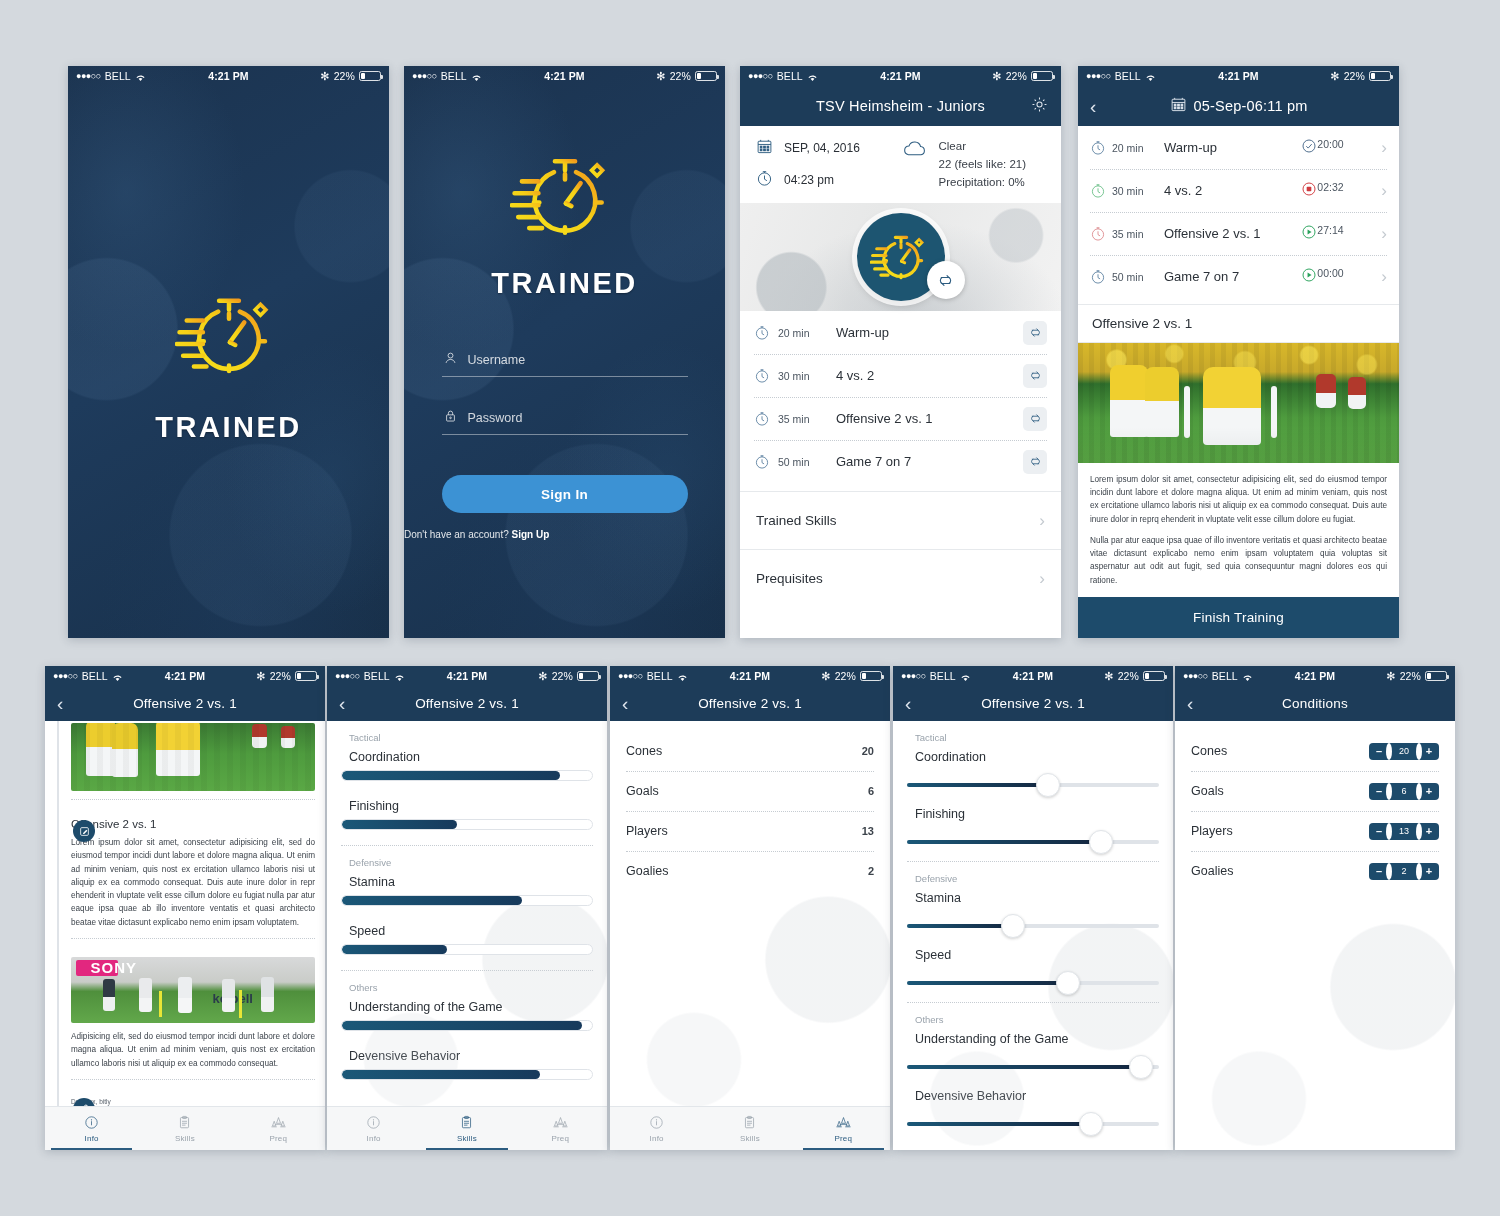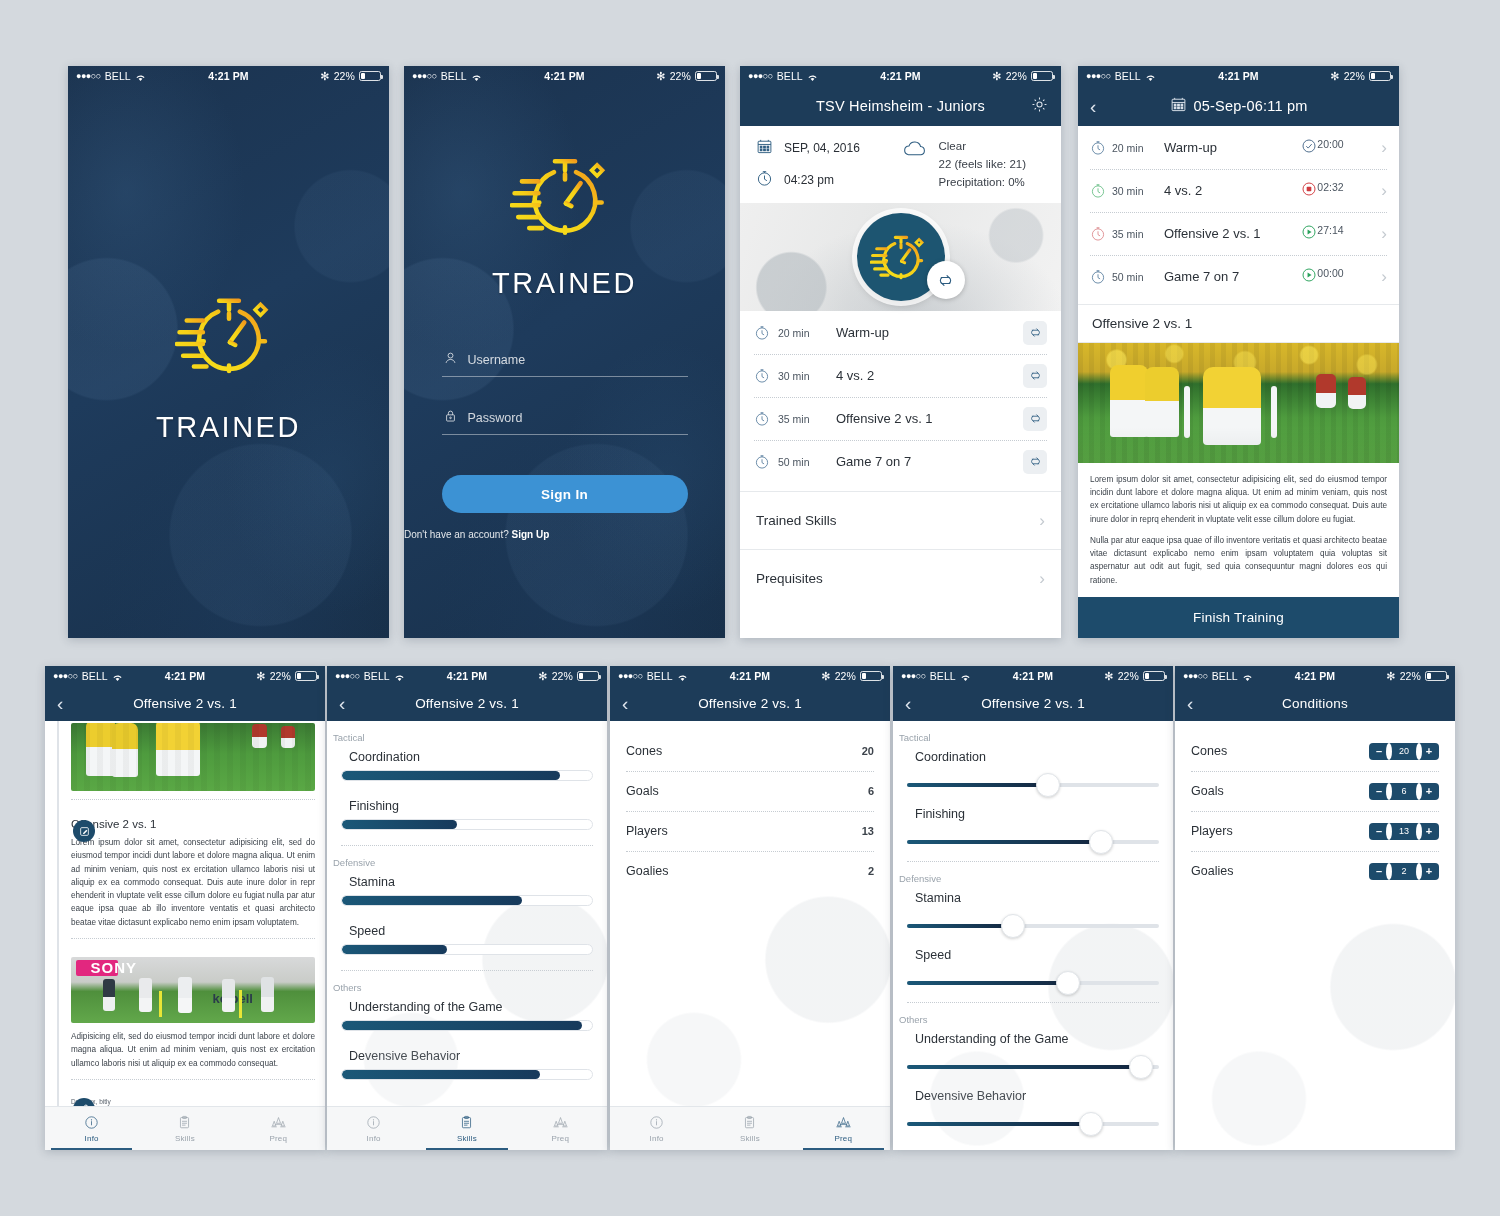--- a/index.html
+++ b/index.html
@@ -86,21 +86,21 @@
     background:
       radial-gradient(circle at 12% 46%, rgba(120,160,200,.10) 0 70px, transparent 72px),
       radial-gradient(circle at 88% 28%, rgba(120,160,200,.07) 0 55px, transparent 57px),
       radial-gradient(circle at 60% 82%, rgba(110,150,190,.08) 0 90px, transparent 92px);
   }
   .splash-content {
     position: absolute; inset: 0; z-index: 3;
     display:flex; flex-direction: column; align-items: center;
   }
   .brandword {
-    color:#fff; font-weight: 400; letter-spacing: 2.5px;
+    color:#fff; font-weight: 700; letter-spacing: 2.5px;
     text-shadow: 0 1px 2px rgba(0,0,0,.35);
   }
 
   
   .logo svg { display:block; }
 
   
   .field {
     width: 246px; margin: 0 auto;
     border-bottom: 1px solid rgba(255,255,255,.42);
@@ -228,21 +228,21 @@
     justify-content:center; gap:2px; color:#9aa3ac; cursor:pointer; position:relative;
   }
   .tab span { font-size: 8px; letter-spacing:.2px; }
   .tab.active { color:#2c5c80; }
   .tab.active::after{
     content:''; position:absolute; bottom:0; left:6px; right:6px;
     height: 2.5px; background:#2c5c80;
   }
 
   
-  .grp-label { font-size: 9.5px; color:#9aa3ac; padding: 11px 6px 0; }
+  .grp-label { font-size: 9.5px; color:#9aa3ac; padding: 11px 22px 0; }
   .skill-name { font-size: 12.5px; color:#2b3138; padding: 7px 14px 6px 22px; }
   .bar-wrap { padding: 0 14px 11px; }
   .bar {
     height: 11px; border-radius: 6px; background:#fff;
     border:1px solid #dfe3e8; position:relative; overflow:hidden;
   }
   .bar i {
     display:block; height:100%;
     background: linear-gradient(90deg,#1b5878 0%, #173a5c 100%);
     border-radius: 6px;

